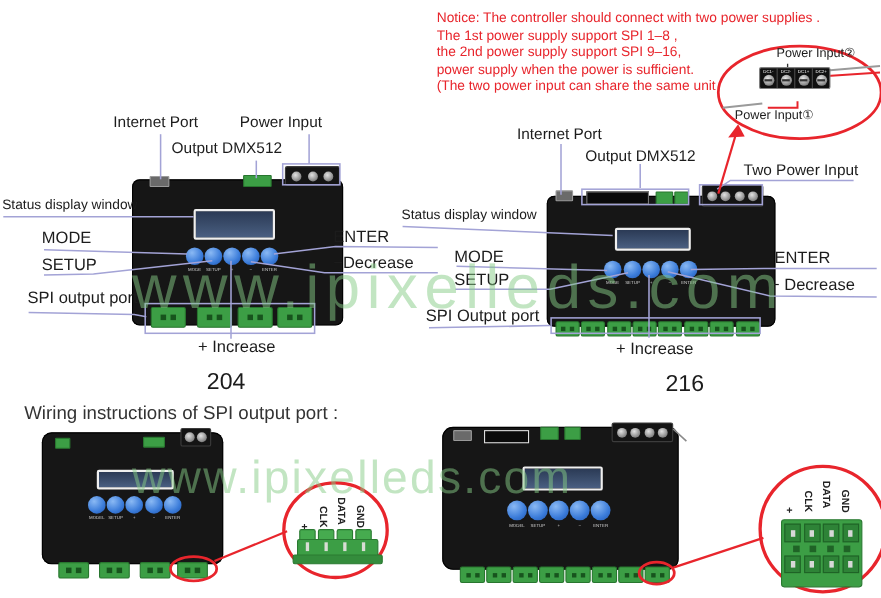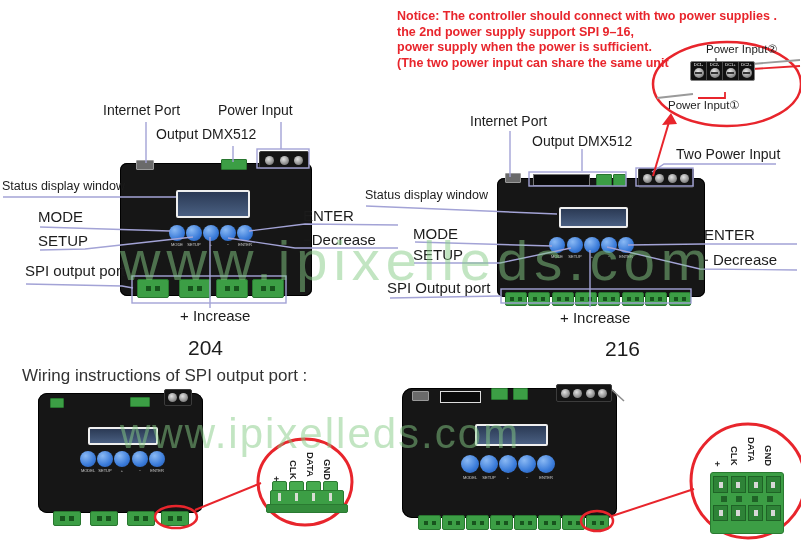--- a/index.html
+++ b/index.html
@@ -24,21 +24,21 @@
   .conn.sm::before,.conn.sm::after{width:4px;height:4px;}
   .port-grey{position:absolute;z-index:3;background:#6a6a6a;border:1px solid #9a9a9a;border-radius:1px;}
   .port-green{position:absolute;z-index:3;background:#3c9e45;border:1px solid #28762f;border-radius:1px;}
   .port-dark{position:absolute;z-index:3;background:#0a0a0a;border:1px solid #777;}
   .screws{position:absolute;z-index:3;background:#141414;border:1px solid #3c3c3c;border-radius:2px;
        display:flex;align-items:center;justify-content:space-evenly;}
   .screw{width:9px;height:9px;border-radius:50%;
        background:radial-gradient(circle at 40% 35%, #e2e2e2, #979797 55%, #585858);}
   .vlbl{position:absolute;z-index:6;writing-mode:vertical-rl;font-size:9.5px;font-weight:bold;color:#222;line-height:1;}
   .wm{position:absolute;z-index:8;color:#86cc86;opacity:0.5;white-space:nowrap;pointer-events:none;}
-  .notice{position:absolute;z-index:6;color:#e8252c;font-size:12.5px;font-weight:bold;line-height:15.6px;white-space:nowrap;}
+  .notice{position:absolute;z-index:6;color:#e8252c;font-size:12.5px;font-weight:normal;line-height:15.6px;white-space:nowrap;}
   svg.overlay{position:absolute;left:0;top:0;z-index:5;}
 
   
   .tblock{position:absolute;z-index:6;display:flex;background:#101010;border:1px solid #808080;border-radius:2px;}
   .tcell{width:15px;padding:1px 0 2px 0;border-right:1px solid #4a4a4a;display:flex;flex-direction:column;align-items:center;gap:1px;}
   .tcell:last-child{border-right:none;}
   .tlbl{font-size:4px;color:#fff;line-height:1;}
   .tscrew{width:10px;height:10px;border-radius:50%;
        background:radial-gradient(circle at 40% 35%, #e8e8e8, #9a9a9a 55%, #555);position:relative;}
   .tscrew::after{content:"";position:absolute;left:1.5px;top:4px;width:7px;height:1.5px;background:#333;}
@@ -103,20 +103,21 @@
       <line x1="752" y1="69" x2="800" y2="66" stroke="#e8252c" stroke-width="1.8"></line>
       <line x1="716" y1="58" x2="716" y2="62" stroke="#333" stroke-width="1.2"></line>
       <line x1="693" y1="94" x2="657" y2="98" stroke="#9a9a9a" stroke-width="1.8"></line>
       <polyline points="725,92 725,98 698,98" stroke="#e8252c" stroke-width="1.8"></polyline>
       <line x1="612" y1="390" x2="624" y2="401" stroke="#8a8a8a" stroke-width="1.5"></line>
     </g>
   </svg>
 
   <div class="notice" style="left:397px;top:9px;">
     <div>Notice: The controller should connect with two power supplies .</div>
+    <div>The 1st power supply support SPI 1–8 ,</div>
     <div>the 2nd power supply support SPI 9–16,</div>
     <div>power supply when the power is sufficient.</div>
     <div>(The two power input can share the same unit</div>
   </div>
 
   <div class="lbl" style="left:706px;top:43px;font-size:11.5px;">Power Input②</div>
   <div class="tblock" style="left:690px;top:61px;">
     <div class="tcell">
         <span class="tlbl">DC1-</span>
         <span class="tscrew"></span>

